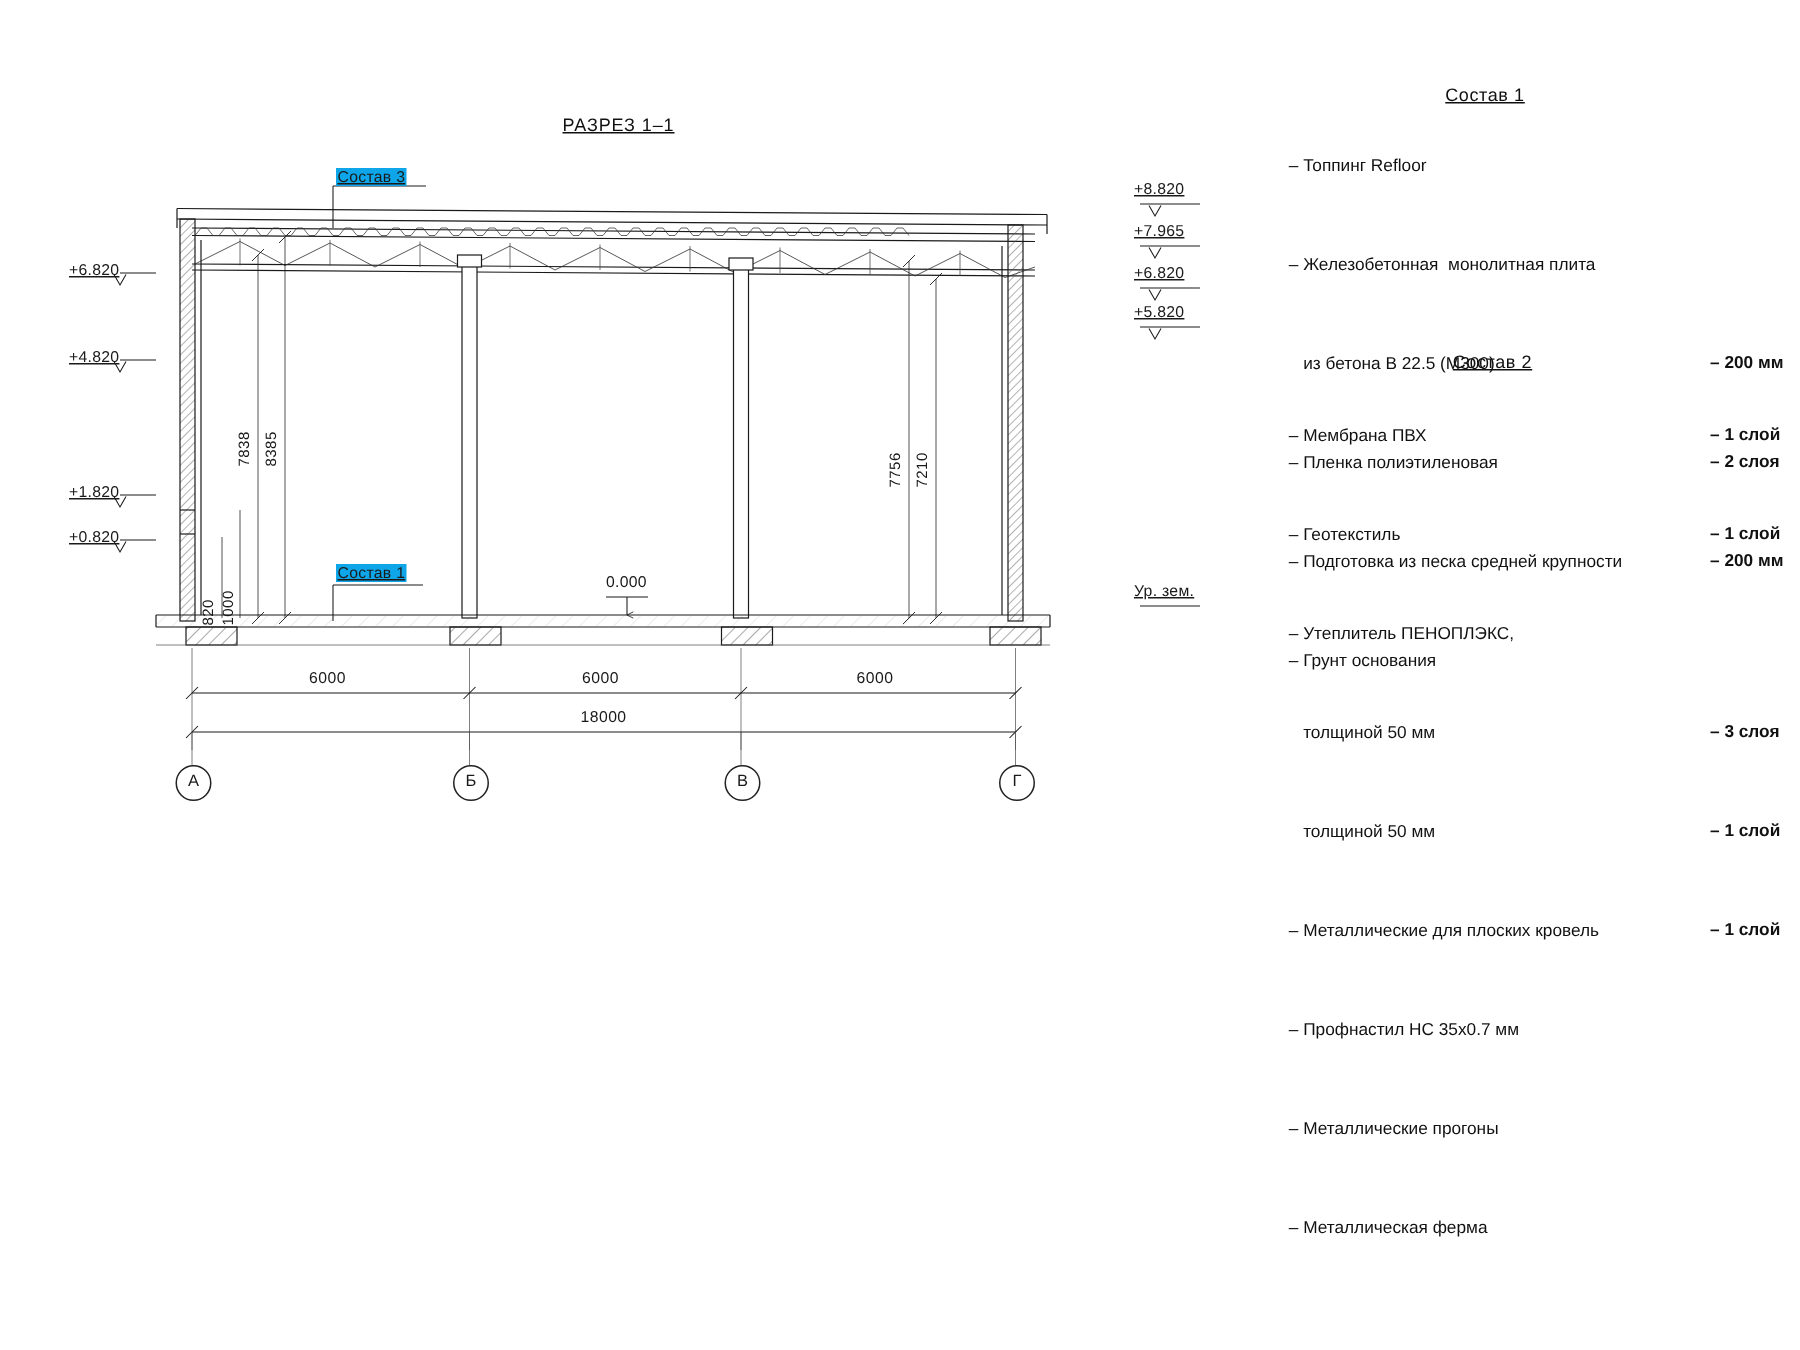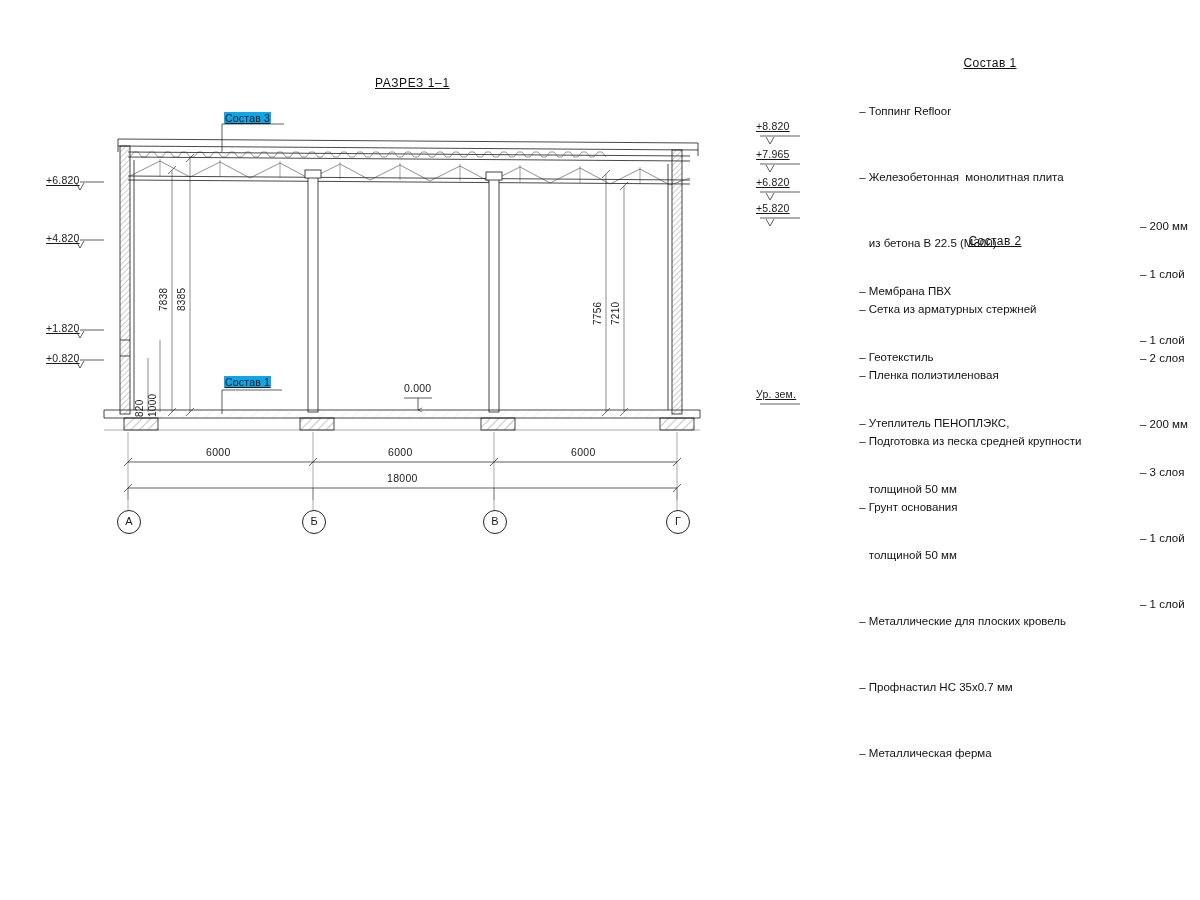--- a/index.html
+++ b/index.html
@@ -53,22 +53,23 @@
     color: #111;
   }
   .spec-row {
     position: relative;
     display: block;
     white-space: pre;
   }
   .spec-row .val {
     position: absolute;
     left: 300px;
-    top: 0;
+    top: 16px;
     white-space: pre;
+    font-weight: bold;
   }
   .lvl {
     position: absolute;
     font-size: 10.5px;
     text-decoration: underline;
     letter-spacing: 0.2px;
   }
   .dim {
     position: absolute;
     font-size: 10.5px;
@@ -323,24 +324,20 @@
     </span>
     <span class="spec-row">
       <span>– Железобетонная  монолитная плита</span>
       <span class="val"></span>
     </span>
     <span class="spec-row">
       <span>   из бетона В 22.5 (М300)</span>
       <span class="val">– 200 мм</span>
     </span>
     <span class="spec-row">
-      <span>– Сетка из арматурных стержней</span>
-      <span class="val"></span>
-    </span>
-    <span class="spec-row">
       <span>– Пленка полиэтиленовая</span>
       <span class="val">– 2 слоя</span>
     </span>
     <span class="spec-row">
       <span>– Подготовка из песка средней крупности</span>
       <span class="val">– 200 мм</span>
     </span>
     <span class="spec-row">
       <span>– Грунт основания</span>
       <span class="val"></span>
@@ -372,19 +369,23 @@
     </span>
     <span class="spec-row">
       <span>– Металлические для плоских кровель</span>
       <span class="val">– 1 слой</span>
     </span>
     <span class="spec-row">
       <span>– Профнастил НС 35х0.7 мм</span>
       <span class="val"></span>
     </span>
     <span class="spec-row">
+      <span>– Металлические прогоны</span>
+      <span class="val"></span>
+    </span>
+    <span class="spec-row">
       <span>– Металлическая ферма</span>
       <span class="val"></span>
     </span>
 
   </div>
 
 </div>
 
 </body></html>

